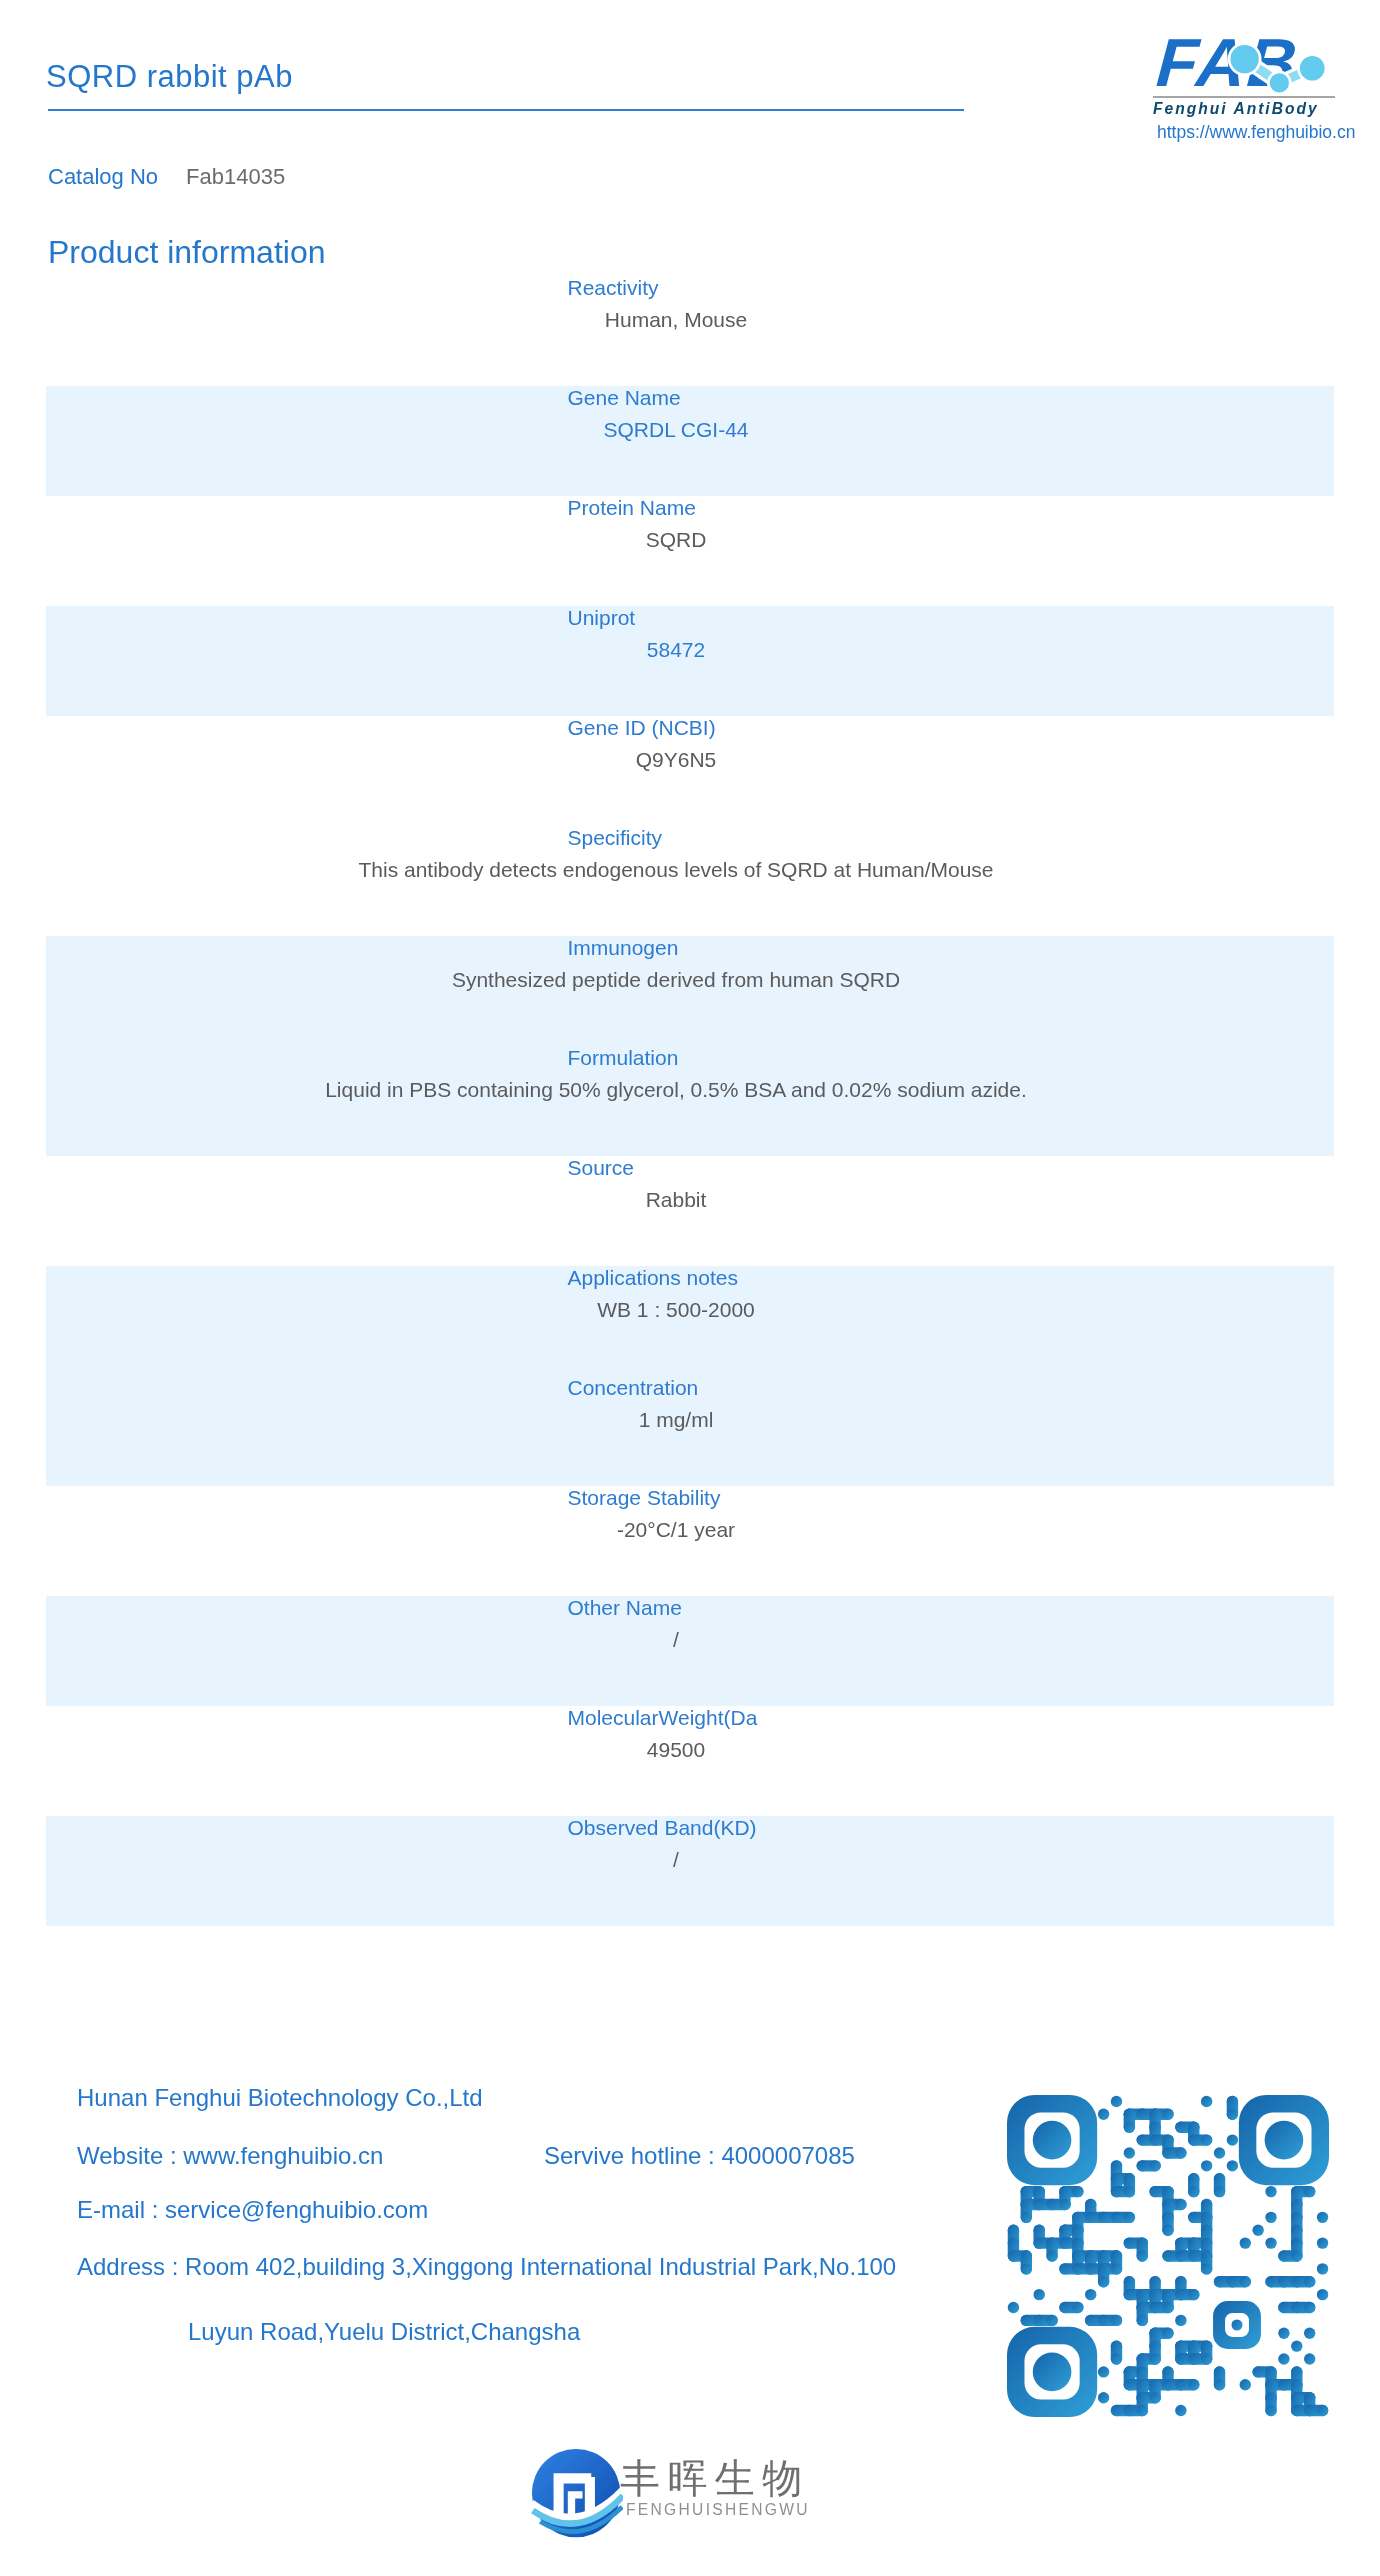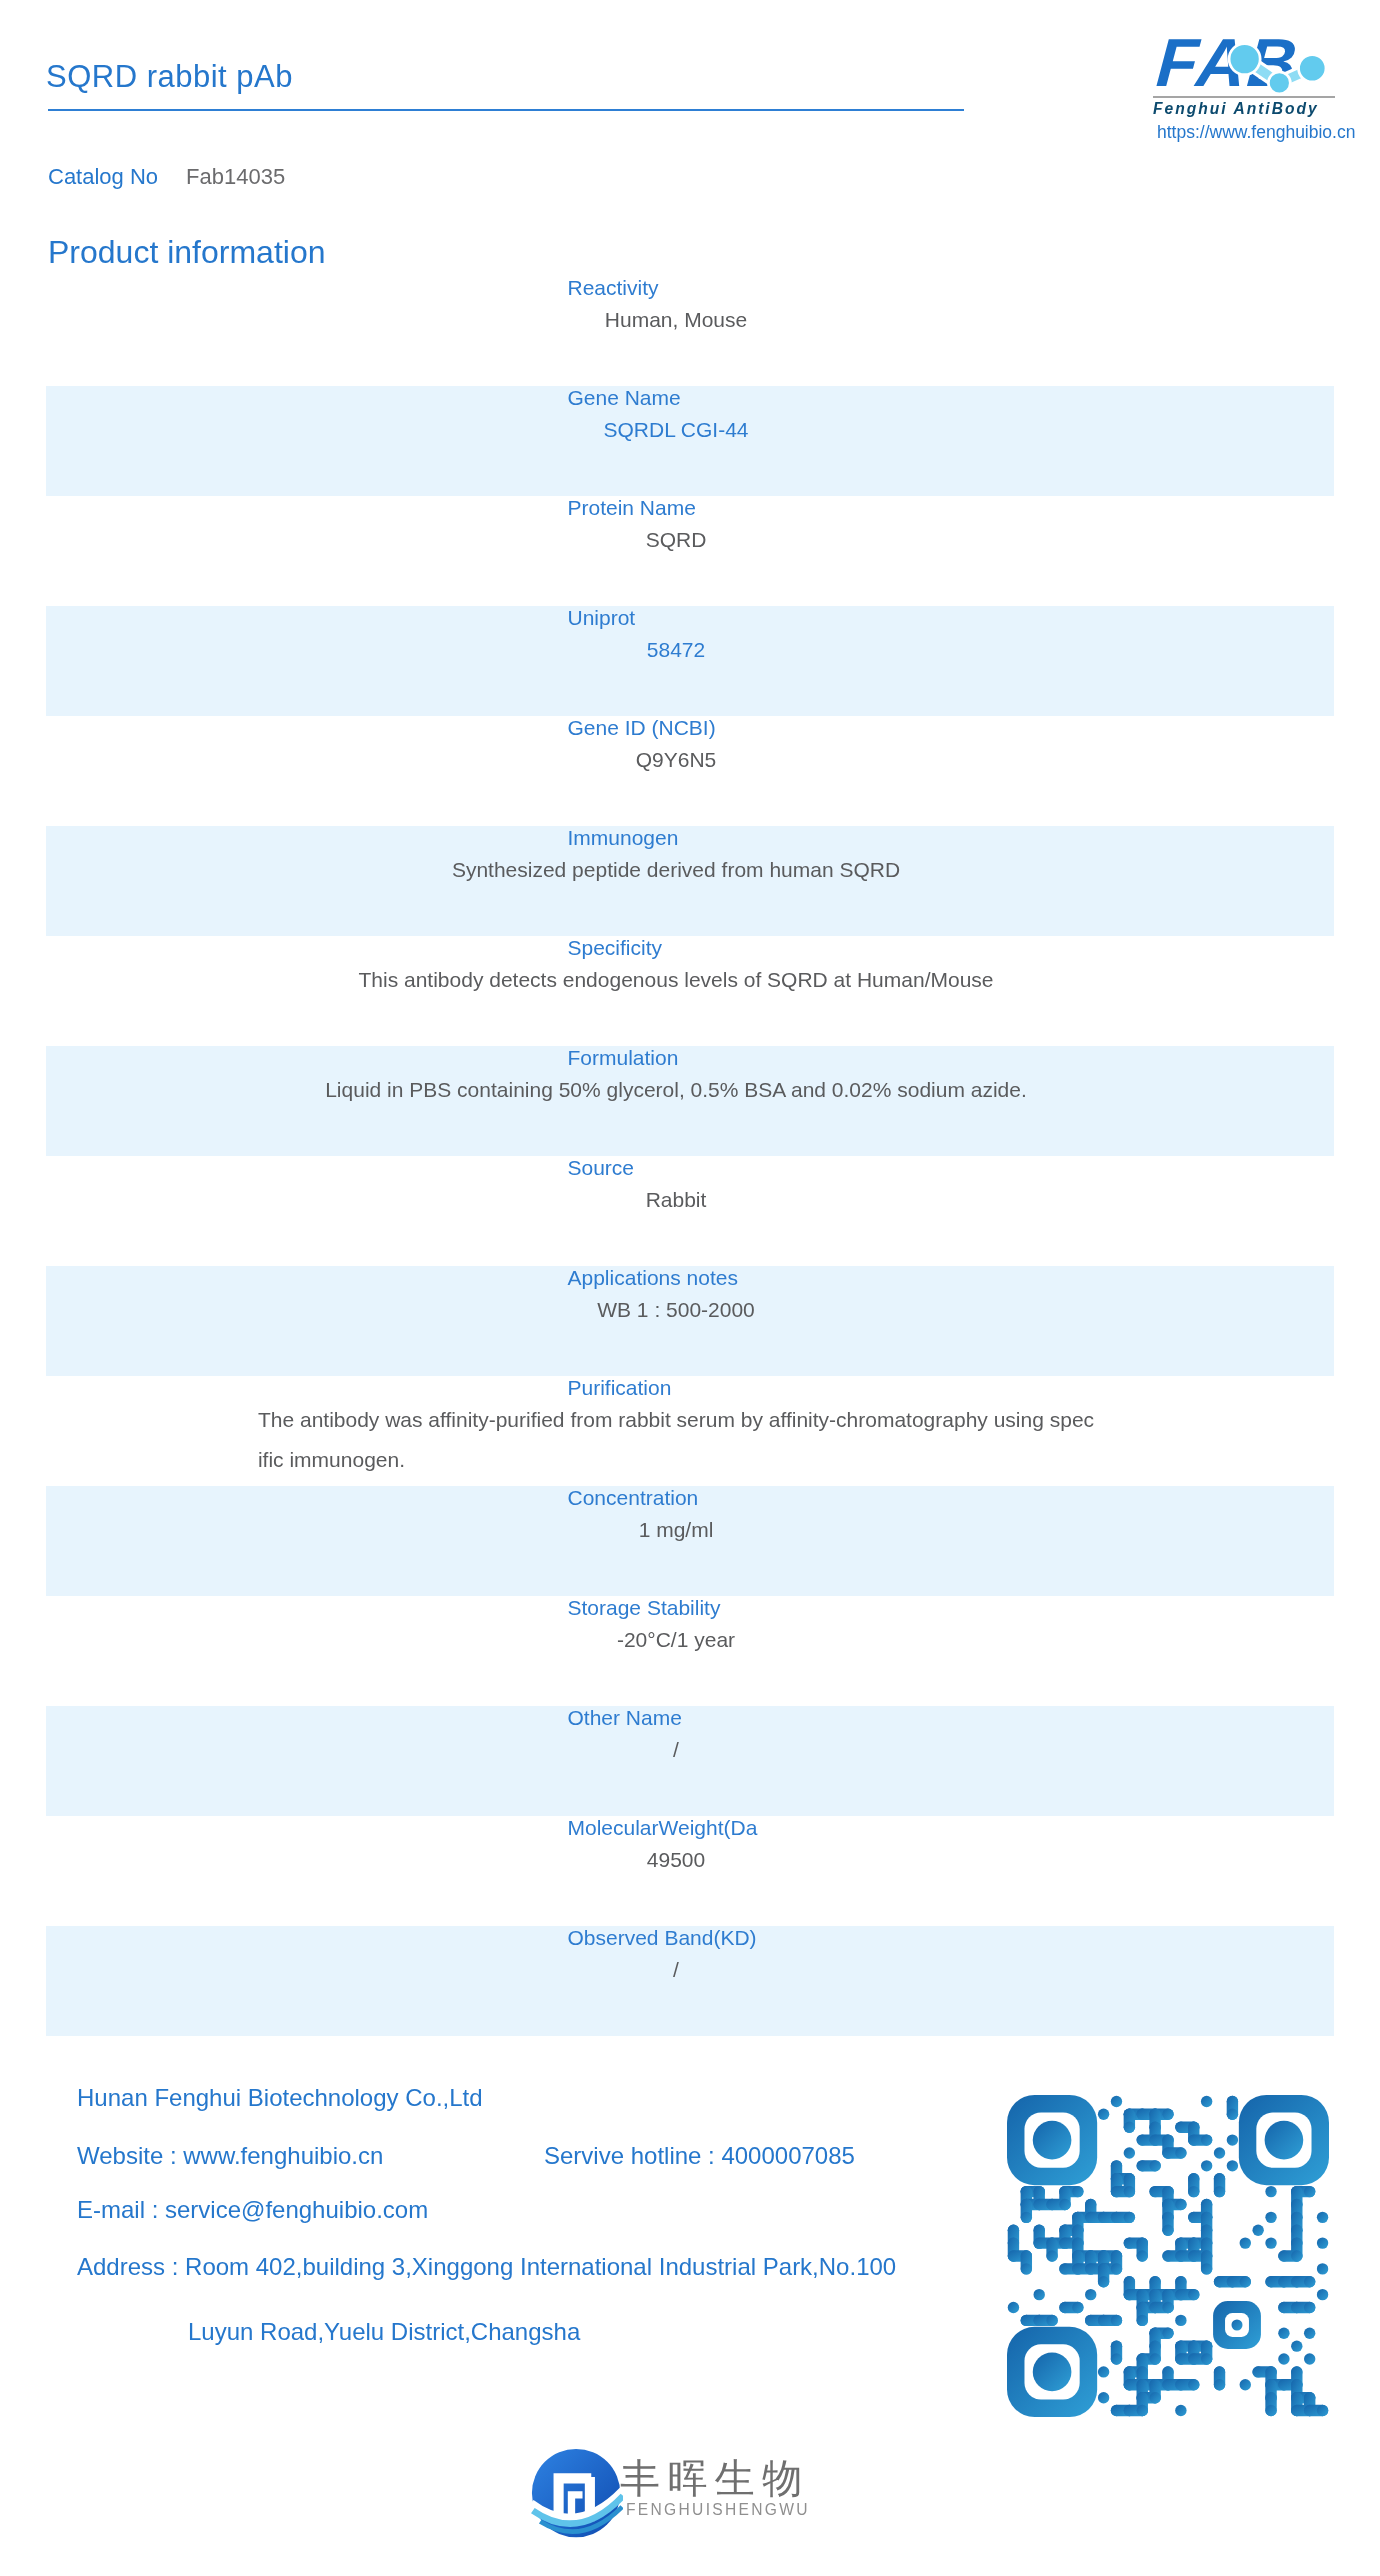--- a/index.html
+++ b/index.html
@@ -90,44 +90,39 @@
         <div class="value">SQRD</div>
       </div>
       <div class="row shaded">
         <div class="label">Uniprot</div>
         <div class="value blue">58472</div>
       </div>
       <div class="row">
         <div class="label">Gene ID (NCBI)</div>
         <div class="value">Q9Y6N5</div>
       </div>
+      <div class="row">
+        <div class="label">Specificity</div>
+        <div class="value">This antibody detects endogenous levels of SQRD at Human/Mouse</div>
+      </div>
       <div class="row shaded">
         <div class="label">Immunogen</div>
         <div class="value">Synthesized peptide derived from human SQRD</div>
       </div>
-      <div class="row">
-        <div class="label">Specificity</div>
-        <div class="value">This antibody detects endogenous levels of SQRD at Human/Mouse</div>
-      </div>
       <div class="row shaded">
         <div class="label">Formulation</div>
         <div class="value">Liquid in PBS containing 50% glycerol,   0.5% BSA and 0.02% sodium azide.</div>
       </div>
       <div class="row">
         <div class="label">Source</div>
         <div class="value">Rabbit</div>
       </div>
       <div class="row shaded">
         <div class="label">Applications notes</div>
         <div class="value">WB 1 : 500-2000</div>
-      </div>
-      <div class="row">
-        <div class="label">Purification</div>
-        <div class="value">The antibody was affinity-purified from rabbit serum by affinity-chromatography using spec
-ific immunogen.</div>
       </div>
       <div class="row shaded">
         <div class="label">Concentration</div>
         <div class="value">1 mg/ml</div>
       </div>
       <div class="row">
         <div class="label">Storage Stability</div>
         <div class="value">-20°C/1 year</div>
       </div>
       <div class="row shaded">

